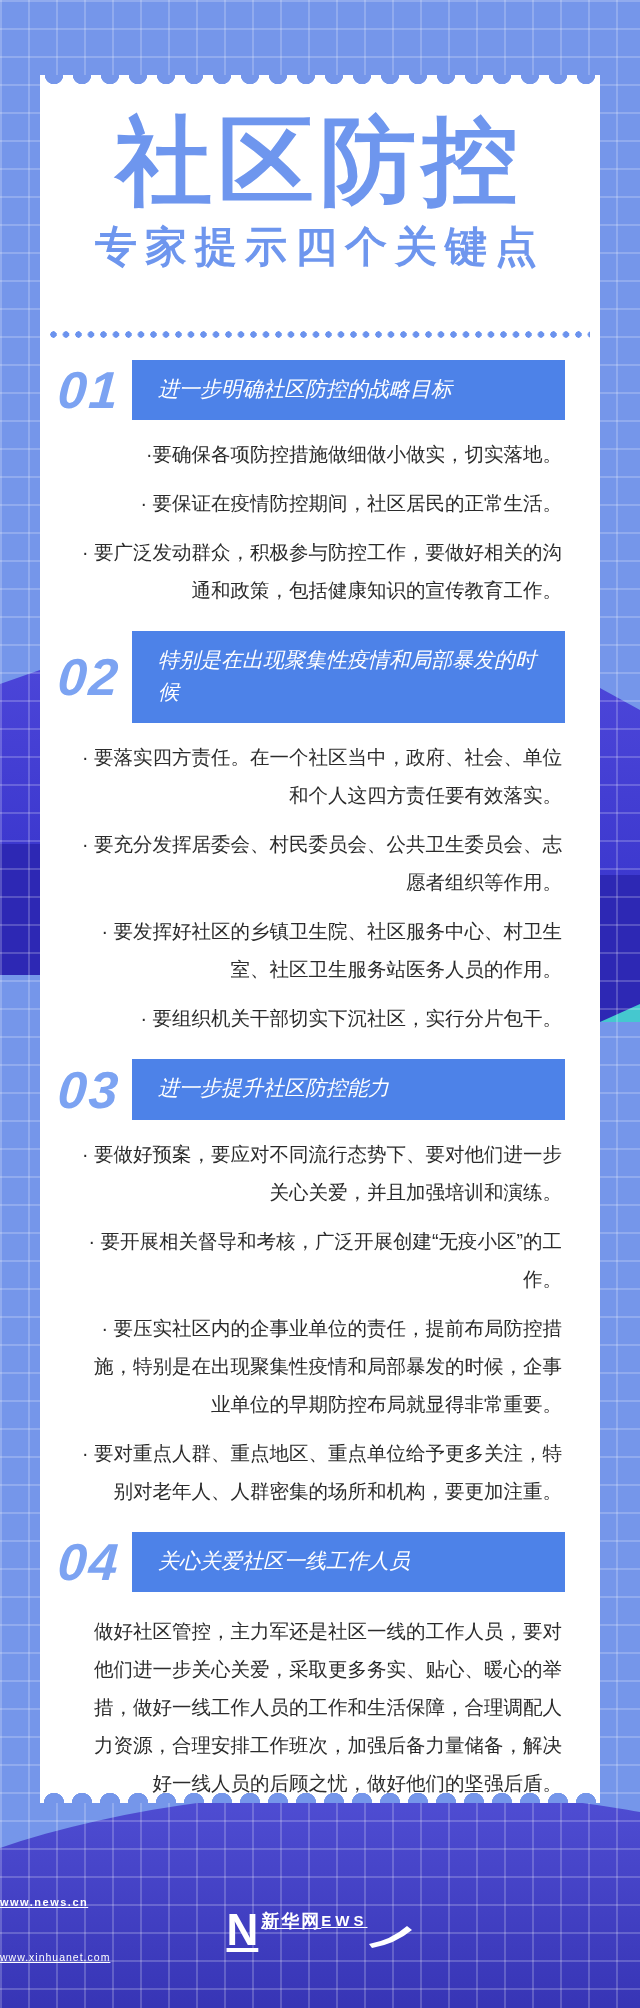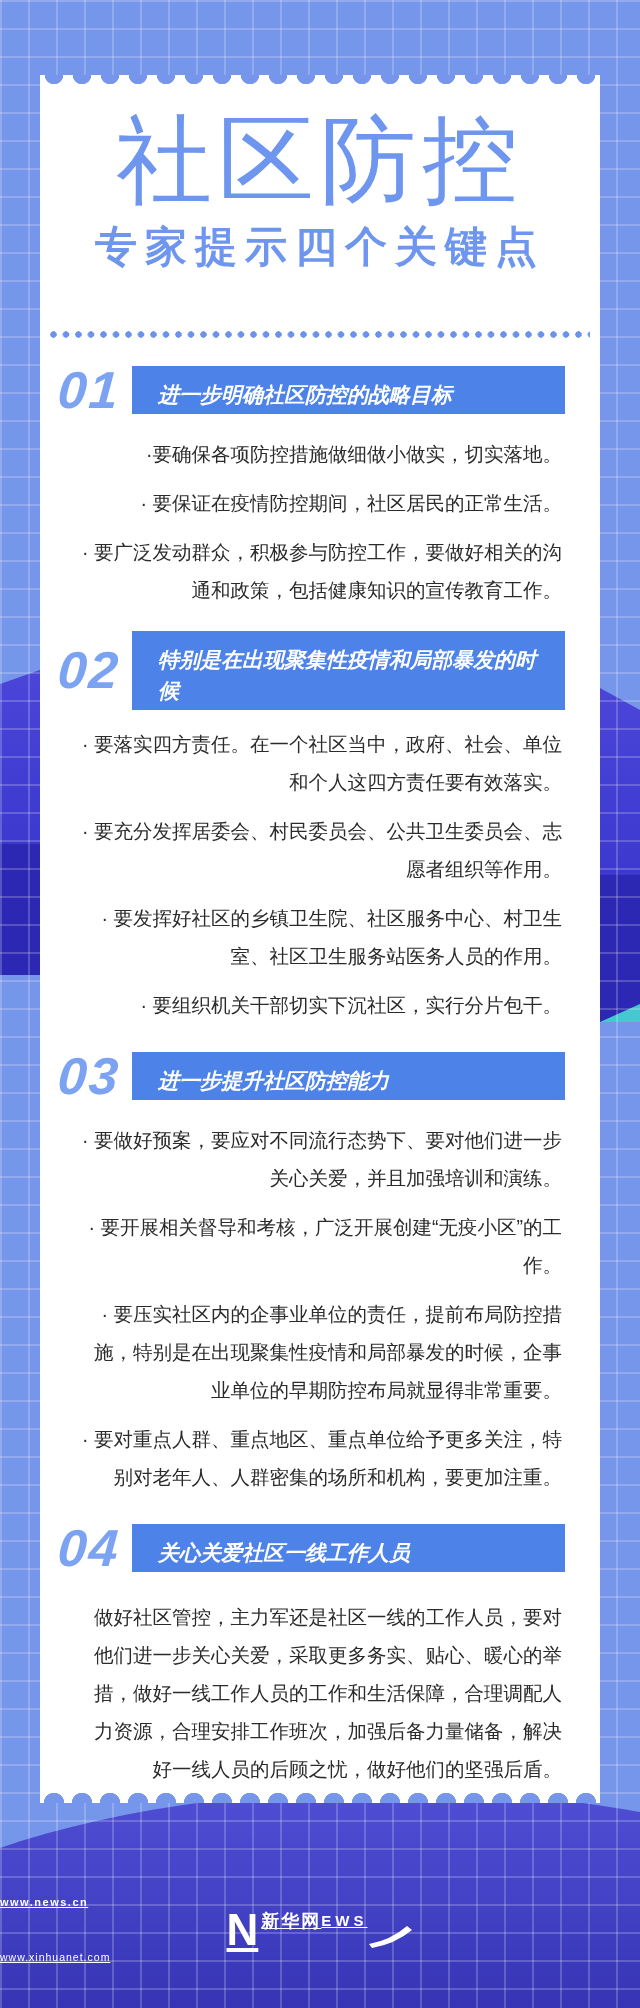--- a/index.html
+++ b/index.html
@@ -47,21 +47,21 @@
     background-size:28px 16px;background-repeat:repeat-x;
   }
   .scallop-bottom{
     position:absolute;bottom:0;left:0;right:0;height:12px;
     background-image:radial-gradient(circle at 14px 12px,#7596ea 10px,transparent 10.5px);
     background-size:28px 12px;background-repeat:repeat-x;
   }
   .title{
     margin-top:16px;text-align:center;
     font-family:"DejaVu Serif","Liberation Serif",serif;
-    font-weight:normal;font-size:96px;line-height:1.12;
+    font-weight:bold;font-size:96px;line-height:1.12;
     color:#6e96ee;letter-spacing:6px;
   }
   .subtitle{
     margin-top:8px;text-align:center;
     font-family:"DejaVu Serif","Liberation Serif",serif;
     font-weight:bold;font-size:42px;line-height:1.15;
     color:#6e96ee;letter-spacing:8px;
   }
   .dotted{
     height:7px;margin:60px 10px 0;
@@ -76,22 +76,22 @@
   }
   .sec-num{
     width:70px;flex:none;text-align:center;
     font-style:italic;font-weight:800;font-size:52px;
     color:#7ca3f2;letter-spacing:2px;
     transform:skewX(-4deg);
   }
   .sec-bar{
     flex:1;margin-left:8px;
     background:#4d82e8;color:#ffffff;
-    font-style:italic;font-weight:bold;font-size:21px;line-height:1.5;
-    padding:13px 18px 3px 26px;
+    font-style:italic;font-weight:normal;font-size:21px;line-height:1.5;
+    padding:13px 18px 16px 26px;
   }
   .sec-body{padding:6px 38px 0 40px;}
   .bullet,.para{
     margin:9px 0 11px;
     font-size:19.5px;line-height:38px;font-weight:500;
     color:#2b2b2b;text-align:right;
   }
   .para{margin-top:14px;}
   
   .footer{

